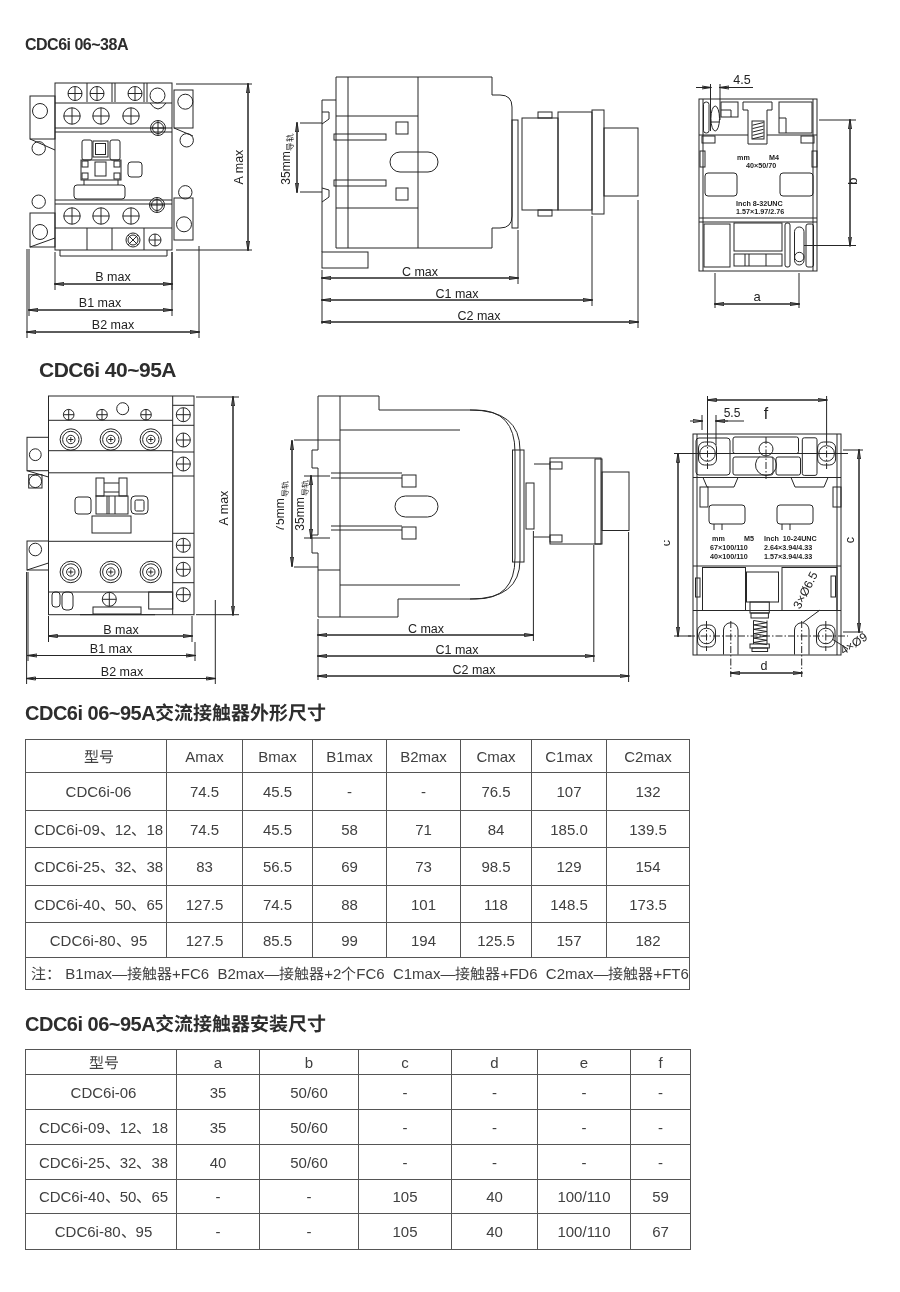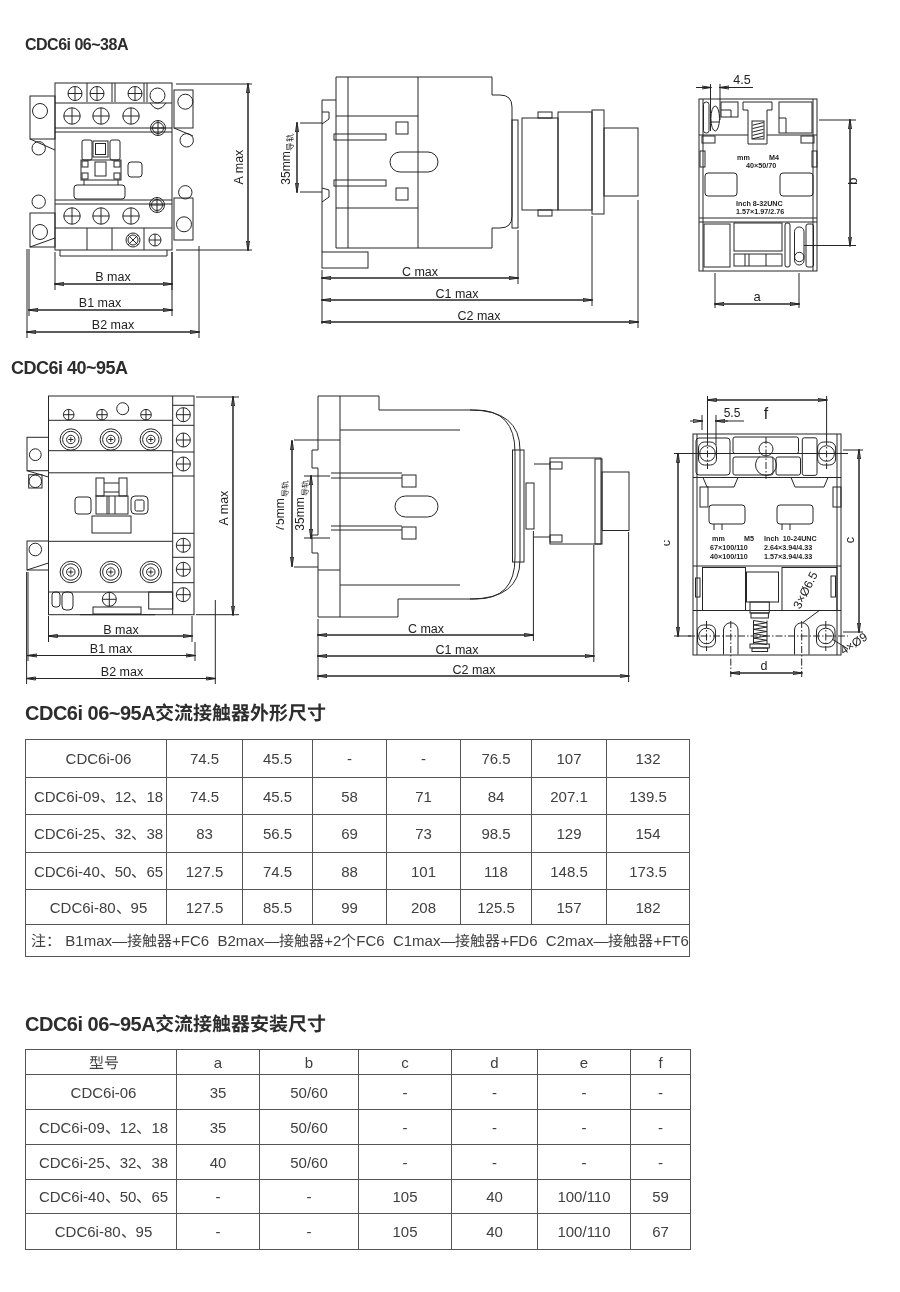--- a/index.html
+++ b/index.html
@@ -74,21 +74,21 @@
       </g>
       <g id="r触" transform="scale(1,-1)">
         <path d="M255 528V409H169V528ZM312 528H400V409H312ZM164 586C182 618 198 653 213 690H336C323 654 306 616 289 586ZM190 841C159 718 104 598 32 522C48 511 78 488 90 476L106 496V320C106 208 100 59 37 -48C53 -54 81 -71 93 -81C135 -11 154 82 163 171H255V-50H312V171H400V6C400 -4 398 -6 389 -6C381 -7 358 -7 330 -6C339 -23 349 -50 351 -68C392 -68 419 -66 437 -55C456 -44 461 -25 461 5V586H358C382 629 406 680 423 726L378 754L367 751H236C244 776 252 801 259 826ZM255 352V230H167C168 262 169 292 169 320V352ZM312 352H400V230H312ZM670 837V648H509V272H672V58L476 35L489 -37C592 -24 736 -4 877 16C888 -18 897 -50 902 -75L967 -52C952 18 905 130 857 216L797 196C816 161 835 121 852 81L747 67V272H915V648H748V837ZM571 585H677V337H571ZM742 585H850V337H742Z"></path>
       </g>
       <g id="r器" transform="scale(1,-1)">
         <path d="M196 730H366V589H196ZM622 730H802V589H622ZM614 484C656 468 706 443 740 420H452C475 452 495 485 511 518L437 532V795H128V524H431C415 489 392 454 364 420H52V353H298C230 293 141 239 30 198C45 184 64 158 72 141L128 165V-80H198V-51H365V-74H437V229H246C305 267 355 309 396 353H582C624 307 679 264 739 229H555V-80H624V-51H802V-74H875V164L924 148C934 166 955 194 972 208C863 234 751 288 675 353H949V420H774L801 449C768 475 704 506 653 524ZM553 795V524H875V795ZM198 15V163H365V15ZM624 15V163H802V15Z"></path>
       </g>
     </defs>
   </svg>
 <h2 class="abs" style="left:25px;top:36px;font-size:16px;letter-spacing:-0.5px">CDC6i 06~38A</h2>
-<h2 class="abs" style="left:11px;top:358px;font-size:18px;letter-spacing:-0.5px">CDC6i 40~95A</h2>
+<h2 class="abs" style="left:39px;top:358px;font-size:21px;letter-spacing:-0.5px">CDC6i 40~95A</h2>
 <h2 class="abs" style="left:25px;top:702px;font-size:20px;letter-spacing:-0.5px">CDC6i 06~95A<svg style="width:19px;height:19px;vertical-align:-2px" viewBox="0 -880 1000 1000">
       <use href="#b交" fill="#2d2d2d"></use>
     </svg><svg style="width:19px;height:19px;vertical-align:-2px" viewBox="0 -880 1000 1000">
       <use href="#b流" fill="#2d2d2d"></use>
     </svg><svg style="width:19px;height:19px;vertical-align:-2px" viewBox="0 -880 1000 1000">
       <use href="#b接" fill="#2d2d2d"></use>
     </svg><svg style="width:19px;height:19px;vertical-align:-2px" viewBox="0 -880 1000 1000">
       <use href="#b触" fill="#2d2d2d"></use>
     </svg><svg style="width:19px;height:19px;vertical-align:-2px" viewBox="0 -880 1000 1000">
       <use href="#b器" fill="#2d2d2d"></use>
@@ -125,20 +125,34 @@
       <col style="width:141px">
       <col style="width:76px">
       <col style="width:70px">
       <col style="width:74px">
       <col style="width:74px">
       <col style="width:71px">
       <col style="width:75px">
       <col style="width:83px">
     </colgroup>
     <tbody>
+      <tr style="height:33px">
+        <td class="l"><svg style="width:15px;height:15px;vertical-align:-2px" viewBox="0 -880 1000 1000">
+            <use href="#r型" fill="#404040"></use>
+          </svg><svg style="width:15px;height:15px;vertical-align:-2px" viewBox="0 -880 1000 1000">
+            <use href="#r号" fill="#404040"></use>
+          </svg></td>
+        <td>Amax</td>
+        <td>Bmax</td>
+        <td>B1max</td>
+        <td>B2max</td>
+        <td>Cmax</td>
+        <td>C1max</td>
+        <td>C2max</td>
+      </tr>
       <tr style="height:38px">
         <td class="l">CDC6i-06</td>
         <td>74.5</td>
         <td>45.5</td>
         <td>-</td>
         <td>-</td>
         <td>76.5</td>
         <td>107</td>
         <td>132</td>
       </tr>
@@ -146,21 +160,21 @@
         <td class="l">CDC6i-09<svg style="width:15px;height:15px;vertical-align:-2px" viewBox="0 -880 1000 1000">
             <use href="#r、" fill="#404040"></use>
           </svg>12<svg style="width:15px;height:15px;vertical-align:-2px" viewBox="0 -880 1000 1000">
             <use href="#r、" fill="#404040"></use>
           </svg>18</td>
         <td>74.5</td>
         <td>45.5</td>
         <td>58</td>
         <td>71</td>
         <td>84</td>
-        <td>207.1</td>
+        <td>185.0</td>
         <td>139.5</td>
       </tr>
       <tr style="height:38px">
         <td class="l">CDC6i-25<svg style="width:15px;height:15px;vertical-align:-2px" viewBox="0 -880 1000 1000">
             <use href="#r、" fill="#404040"></use>
           </svg>32<svg style="width:15px;height:15px;vertical-align:-2px" viewBox="0 -880 1000 1000">
             <use href="#r、" fill="#404040"></use>
           </svg>38</td>
         <td>83</td>
         <td>56.5</td>
@@ -184,21 +198,21 @@
         <td>148.5</td>
         <td>173.5</td>
       </tr>
       <tr style="height:35px">
         <td class="l">CDC6i-80<svg style="width:15px;height:15px;vertical-align:-2px" viewBox="0 -880 1000 1000">
             <use href="#r、" fill="#404040"></use>
           </svg>95</td>
         <td>127.5</td>
         <td>85.5</td>
         <td>99</td>
-        <td>208</td>
+        <td>194</td>
         <td>125.5</td>
         <td>157</td>
         <td>182</td>
       </tr>
       <tr style="height:32px">
         <td colspan="8" class="l"><svg style="width:15px;height:15px;vertical-align:-2px" viewBox="0 -880 1000 1000">
             <use href="#r注" fill="#404040"></use>
           </svg><svg style="width:15px;height:15px;vertical-align:-2px" viewBox="0 -880 1000 1000">
             <use href="#r：" fill="#404040"></use>
           </svg> B1max—<svg style="width:15px;height:15px;vertical-align:-2px" viewBox="0 -880 1000 1000">

